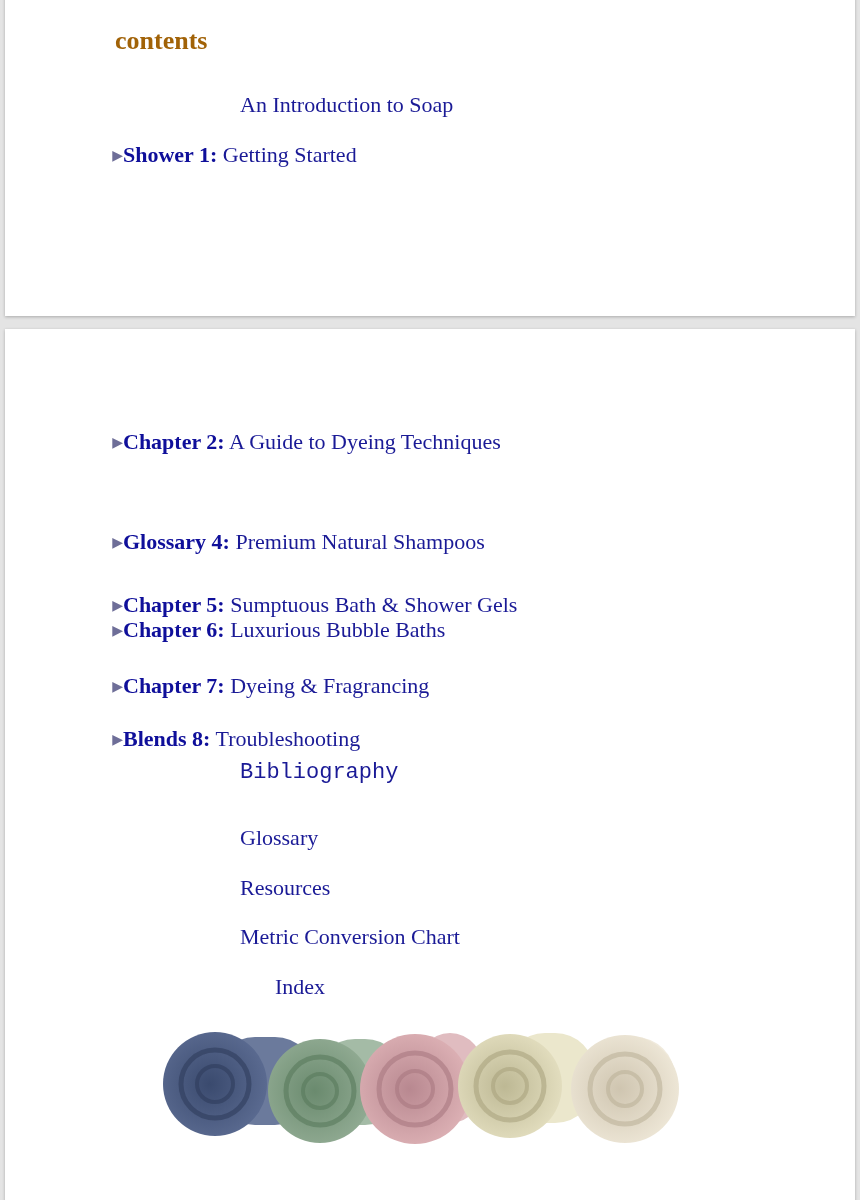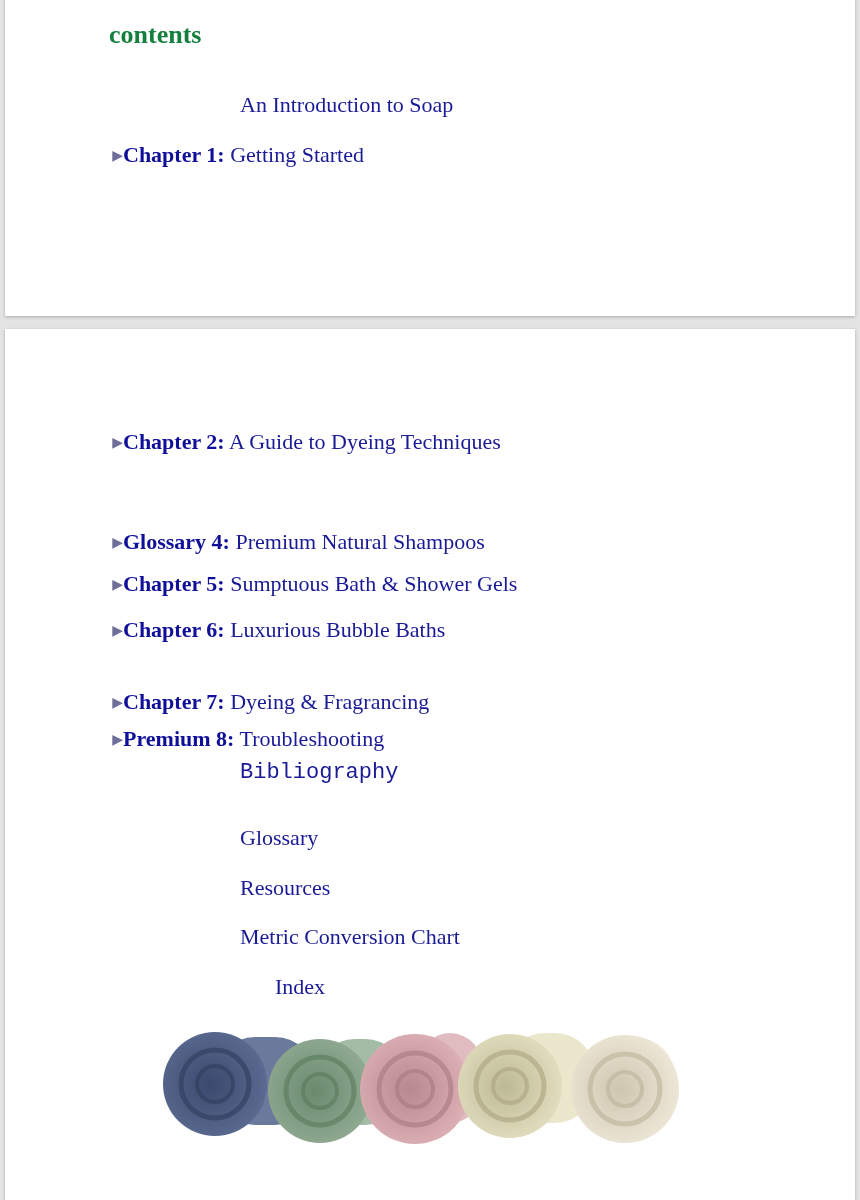--- a/index.html
+++ b/index.html
@@ -20,22 +20,22 @@
     }
     #page1 { top: -4px; height: 320px; }
     #page2 { top: 329px; height: 880px; }
 
     .heading {
       position: absolute;
       left: 100px;
       top: 20px;
       font-size: 26px;
       font-weight: bold;
-      color: #15803d;
-      margin: 4px;
+      color: #a16207;
+      margin: 10px;
     }
     .toc-link {
       position: absolute;
       font-size: 22px;
       color: #1a1a96;
       text-decoration: none;
       white-space: nowrap;
       cursor: pointer;
       text-align: right;
     }
@@ -62,42 +62,42 @@
   </style>
 </head>
 <body>
 
 <div class="page" id="page1">
   <h1 class="heading">contents</h1>
 
   <a class="toc-link toc-plain" style="top:96px;">An Introduction to Soap</a>
 
   <a class="toc-link toc-chapter" style="top:146px;">
-    <span class="arrow">▶</span><span class="ch-num">Chapter 1:</span> <span>Getting Started</span>
+    <span class="arrow">▶</span><span class="ch-num">Shower 1:</span> <span>Getting Started</span>
   </a>
 </div>
 
 <div class="page" id="page2">
   <a class="toc-link toc-chapter" style="top:100px;">
     <span class="arrow">▶</span><span class="ch-num">Chapter 2:</span> <span>A Guide to Dyeing Techniques</span>
   </a>
   <a class="toc-link toc-chapter" style="top:200px;">
     <span class="arrow">▶</span><span class="ch-num">Glossary 4:</span> <span>Premium Natural Shampoos</span>
   </a>
-  <a class="toc-link toc-chapter" style="top:242px;">
+  <a class="toc-link toc-chapter" style="top:263px;">
     <span class="arrow">▶</span><span class="ch-num">Chapter 5:</span> <span>Sumptuous Bath &amp; Shower Gels</span>
   </a>
   <a class="toc-link toc-chapter" style="top:288px;">
     <span class="arrow">▶</span><span class="ch-num">Chapter 6:</span> <span>Luxurious Bubble Baths</span>
   </a>
-  <a class="toc-link toc-chapter" style="top:360px;">
+  <a class="toc-link toc-chapter" style="top:344px;">
     <span class="arrow">▶</span><span class="ch-num">Chapter 7:</span> <span>Dyeing &amp; Fragrancing</span>
   </a>
   <a class="toc-link toc-chapter" style="top:397px;">
-    <span class="arrow">▶</span><span class="ch-num">Premium 8:</span> <span>Troubleshooting</span>
+    <span class="arrow">▶</span><span class="ch-num">Blends 8:</span> <span>Troubleshooting</span>
   </a>
 
   <a class="toc-link toc-plain" style="top:431px;font-family:Liberation Mono, monospace;">Bibliography</a>
   <a class="toc-link toc-plain" style="top:496px;">Glossary</a>
   <a class="toc-link toc-plain" style="top:546px;">Resources</a>
   <a class="toc-link toc-plain" style="top:595px;">Metric Conversion Chart</a>
   <a class="toc-link toc-plain" style="top:645px;margin-left:35px;">Index</a>
 
   <svg class="towels" viewBox="0 0 560 130">
     <defs>

